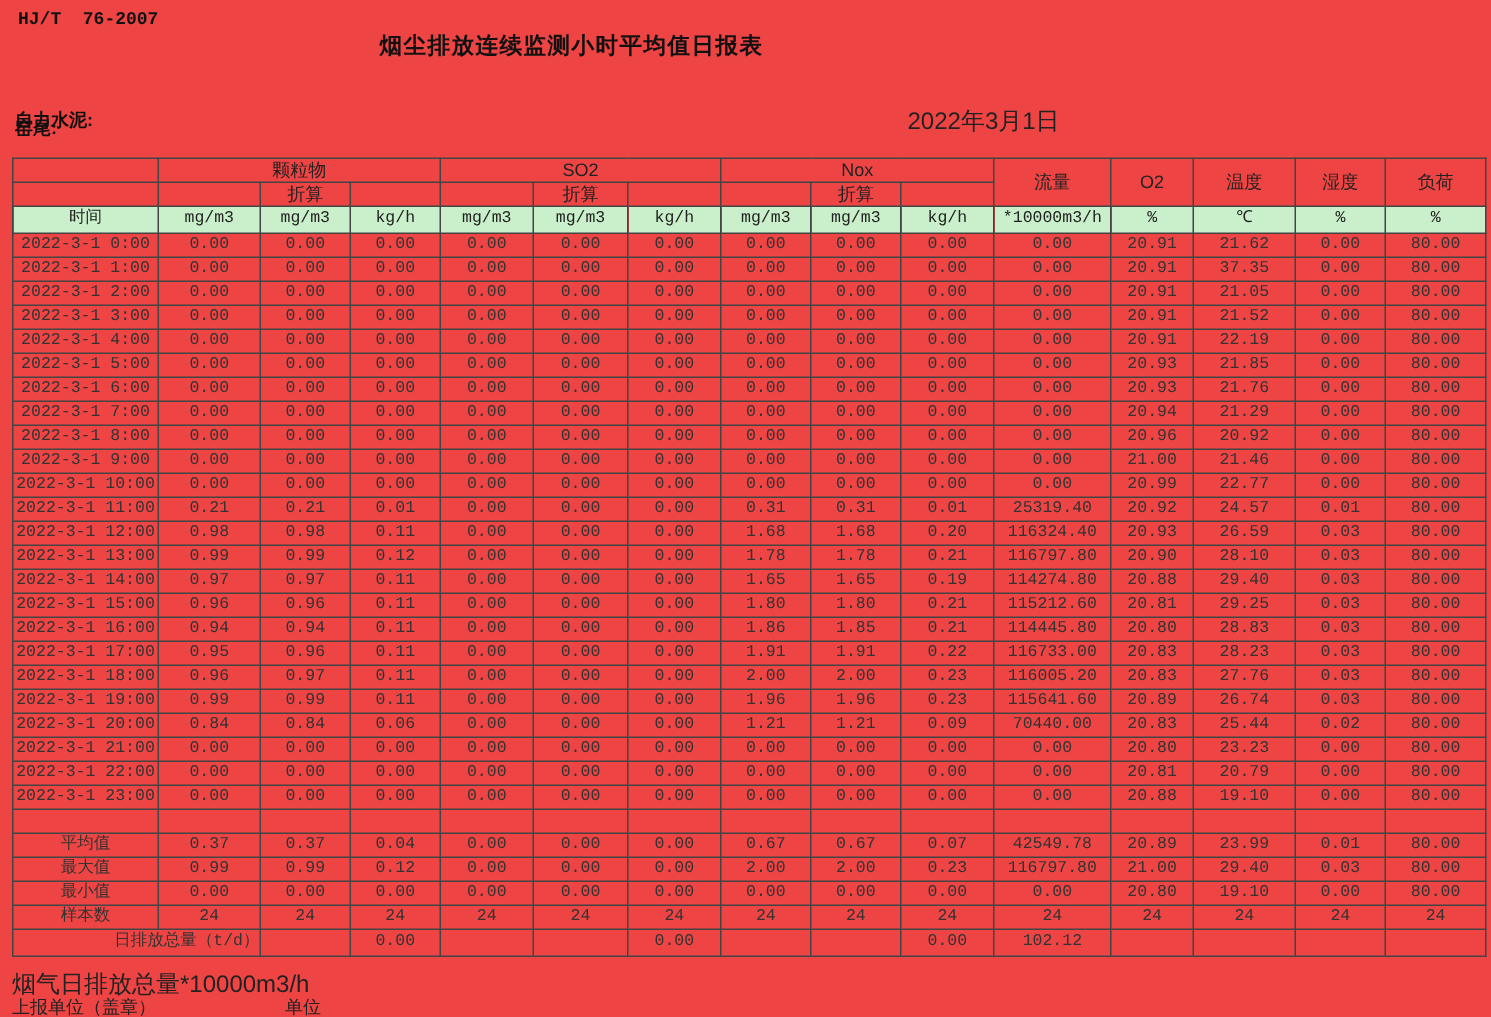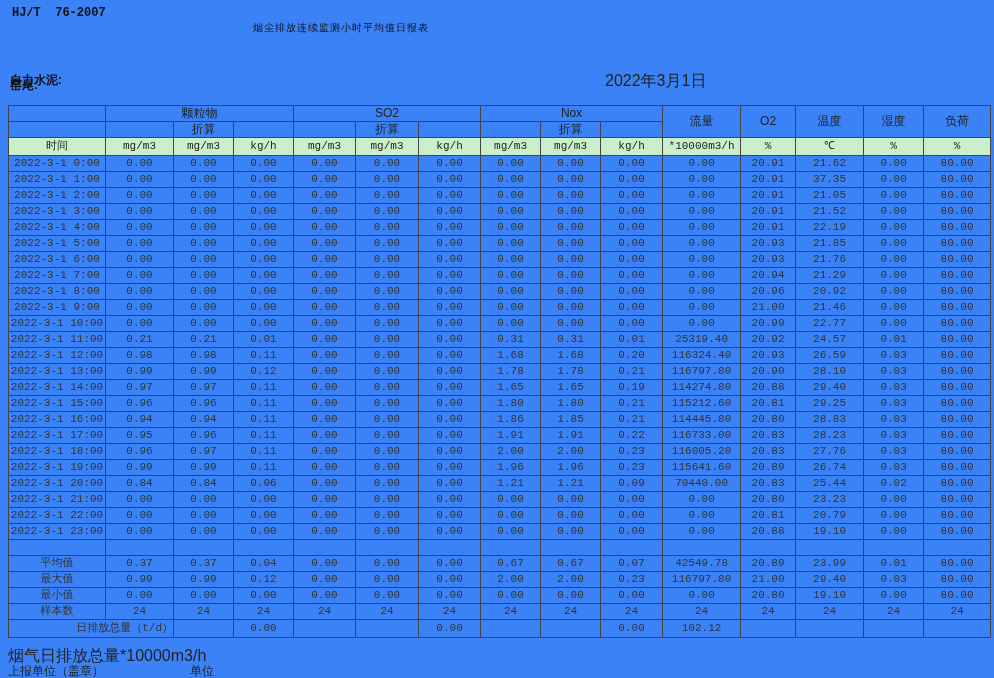--- a/index.html
+++ b/index.html
@@ -1,21 +1,21 @@
 <!DOCTYPE html>
 <html><head>
 <meta charset="utf-8">
 <style>
   html,body{margin:0;padding:0;background:#fff;}
   body{width:994px;height:678px;position:relative;font-family:"Liberation Sans",sans-serif;color:#222;}
-  .page{position:relative;width:994px;height:678px;background:#3b82f6;overflow:hidden;}
+  .page{position:relative;width:994px;height:678px;background:#ef4444;overflow:hidden;}
 
   .std-code{position:absolute;left:12px;top:6px;font-size:12px;font-weight:bold;
     font-family:"Liberation Mono",monospace;white-space:pre;color:#111;}
-  .title{position:absolute;left:253px;top:21px;font-size:10px;font-weight:normal;color:#111;
+  .title{position:absolute;left:253px;top:21px;font-size:15px;font-weight:bold;color:#111;
     letter-spacing:1px;}
   .company{position:absolute;left:10px;top:72px;font-size:12px;font-weight:bold;color:#111;}
   .site{position:absolute;left:10px;top:77px;font-size:12px;font-weight:bold;color:#111;}
   .date{position:absolute;left:605px;top:71px;font-size:16px;color:#222;}
 
   table.report{position:absolute;left:8px;top:105px;width:982px;table-layout:fixed;
     border-collapse:collapse;font-family:"Liberation Mono",monospace;font-size:11px;color:#333;border-radius:11px;}
   table.report td{border:1px solid #444;text-align:center;padding:0;height:15px;
     line-height:15px;overflow:hidden;white-space:nowrap;}
   table.report tr.hdr td{font-family:"Liberation Sans",sans-serif;font-size:12px;color:#222;}

